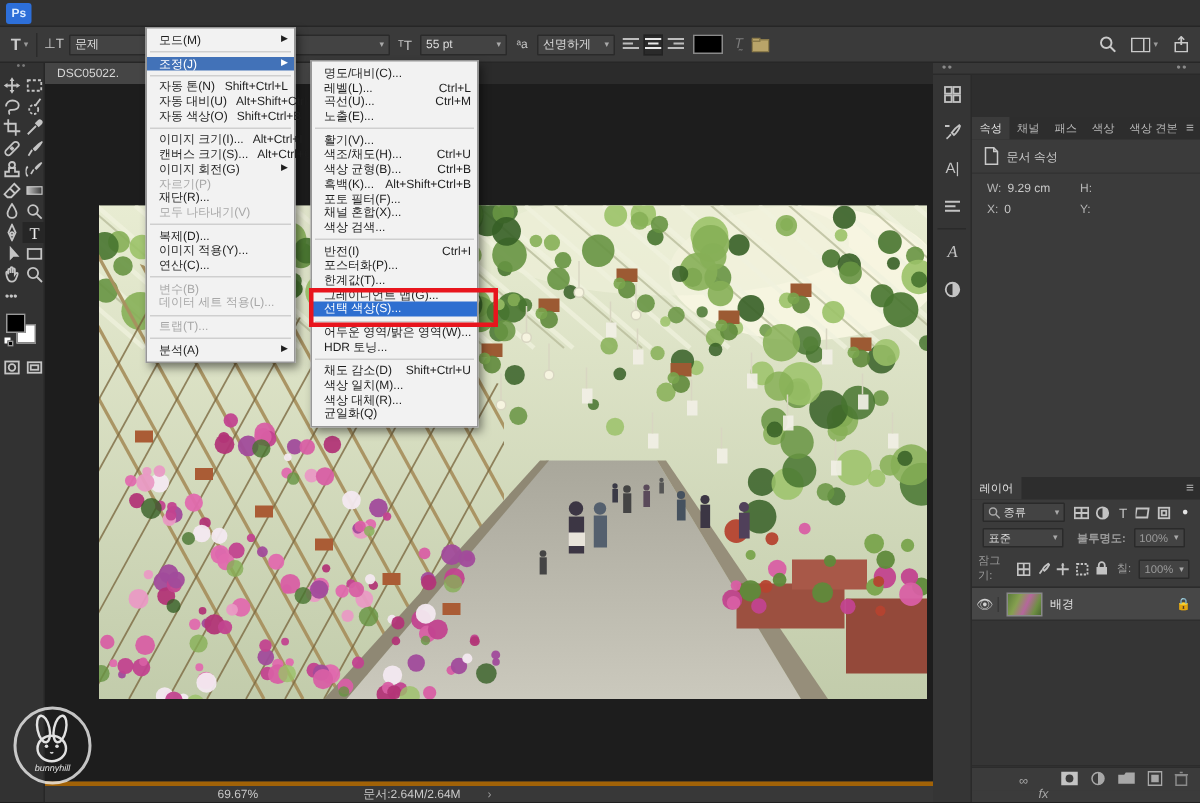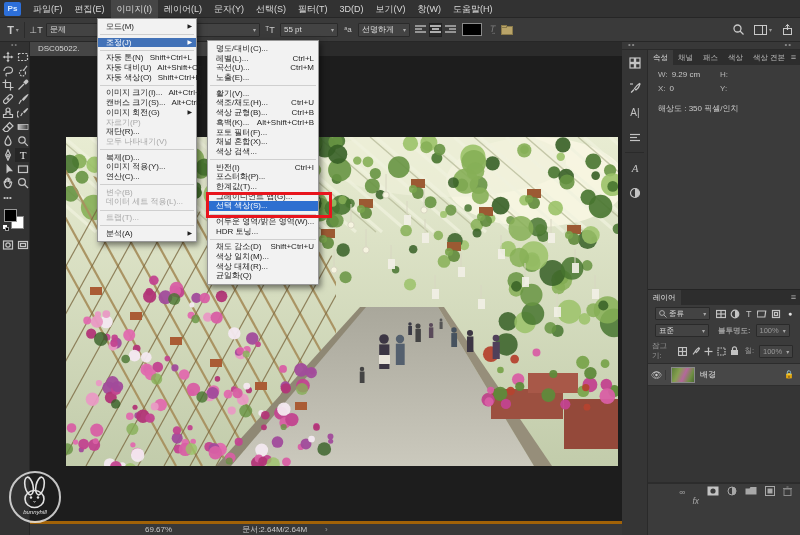--- a/index.html
+++ b/index.html
@@ -53,21 +53,21 @@
   
   .dockhandle{position:absolute;left:622px;top:42px;width:178px;height:8px;background:#383838;
               border-bottom:1px solid #2a2a2a;color:#8a8a8a;font-size:8px;line-height:5px;}
   .dockhandle span{letter-spacing:1px;margin-left:6px;}
   .dockhandle .r{float:right;margin-right:8px;}
   .iconstrip{position:absolute;left:622px;top:50px;width:26px;height:485px;background:#353535;border-right:1px solid #2a2a2a;}
   .strip-icon{width:26px;height:25px;display:flex;align-items:center;justify-content:center;color:#c3c3c3;font-size:10px;}
   .strip-icon svg{stroke:#c3c3c3;fill:none;stroke-width:1.2;}
   .strip-div{height:1px;background:#2a2a2a;margin:2px 3px;}
   .panelcol{position:absolute;left:648px;top:50px;width:152px;height:485px;background:#2e2e2e;}
-  .ptabs{height:15px;background:#2d2d2d;display:flex;font-size:7.5px;color:#b9b9b9;align-items:flex-end;}
+  .ptabs{height:15px;background:#2d2d2d;display:flex;font-size:7.5px;color:#b9b9b9;align-items:flex-end;margin-top:28px;}
   .ptab{padding:2px 5px;height:15px;line-height:12px;}
   .ptab.active{background:#3b3b3b;color:#e0e0e0;}
   .ptab-menu{margin-left:auto;color:#b0b0b0;padding-right:4px;font-size:9px;line-height:15px;}
   .props{background:#3b3b3b;height:225px;font-size:8px;color:#c9c9c9;border-bottom:1px solid #242424;}
   .props .hrow{display:flex;align-items:center;gap:5px;padding:5px 8px;border-bottom:1px solid #333;}
   .props .vrow{display:flex;padding:5px 8px 0 10px;}
   .props .vrow span.lab{color:#b5b5b5;margin-right:4px;}
   .props .vrow .half{width:62px;display:flex;}
   .layers{position:absolute;left:648px;top:290px;width:152px;height:245px;background:#3b3b3b;}
   .lrow{display:flex;align-items:center;padding:2px 4px;font-size:7.5px;color:#c0c0c0;gap:2px;}
@@ -97,33 +97,20 @@
   
   .watermark{position:absolute;left:8px;top:470px;width:54px;height:54px;z-index:30;opacity:.92;}
 </style>
 </head>
 <body>
 
 <div id="stage">
 
   <div class="menubar">
     <div class="pslogo" style="background: rgb(45, 111, 217);">Ps</div>
-    <div id="mb-items" style="display:flex;">
-        <div class="mb-item">파일(F)</div>
-        <div class="mb-item">편집(E)</div>
-        <div class="mb-item open">이미지(I)</div>
-        <div class="mb-item">레이어(L)</div>
-        <div class="mb-item">문자(Y)</div>
-        <div class="mb-item">선택(S)</div>
-        <div class="mb-item">필터(T)</div>
-        <div class="mb-item">3D(D)</div>
-        <div class="mb-item">보기(V)</div>
-        <div class="mb-item">창(W)</div>
-        <div class="mb-item">도움말(H)</div>
-      </div>
   </div>
 
   <div class="optionsbar">
     <div class="ob-icon" style="margin-left:6px;font-weight:bold;font-size:11px;">T<span style="font-size:6px;margin-left:2px;color:#999;">▾</span></div>
     <div class="ob-sep"></div>
     <div class="ob-icon" style="font-size:9px;">⊥T</div>
     <div class="combo" style="width:138px;">
       <span>문제</span>
         <span class="v">▾</span>
     </div>
@@ -930,40 +917,44 @@
       <div id="prop-tabs" style="display:flex;">
           <div class="ptab active">속성</div>
           <div class="ptab">채널</div>
           <div class="ptab">패스</div>
           <div class="ptab">색상</div>
           <div class="ptab">색상 견본</div>
         </div>
       <div class="ptab-menu">≡</div>
     </div>
     <div class="props">
+      <div class="hrow">
+        <svg width="10" height="12">
+            <path d="M1 0.5 H6.5 L9 3 V11.5 H1 Z" fill="none" stroke="#c9c9c9"></path>
+            <path d="M6.5 0.5 V3 H9" fill="none" stroke="#c9c9c9"></path>
+          </svg>
+        <span>문서 속성</span>
+      </div>
       <div class="vrow">
         <span class="half">
             <span class="lab">W:</span>
             <span>9.29 cm</span>
           </span>
         <span class="half">
             <span class="lab">H:</span>
           </span>
       </div>
       <div class="vrow">
         <span class="half">
             <span class="lab">X:</span>
             <span>0</span>
           </span>
         <span class="half">
             <span class="lab">Y:</span>
           </span>
-      </div>
-      <div class="vrow" style="padding-top:10px;">
-        <span>해상도 : 350 픽셀/인치</span>
       </div>
     </div>
   </div>
 
   <div class="layers">
     <div class="ptabs">
       <div class="ptab active">레이어</div>
       <div class="ptab-menu">≡</div>
     </div>
     <div class="lrow">

